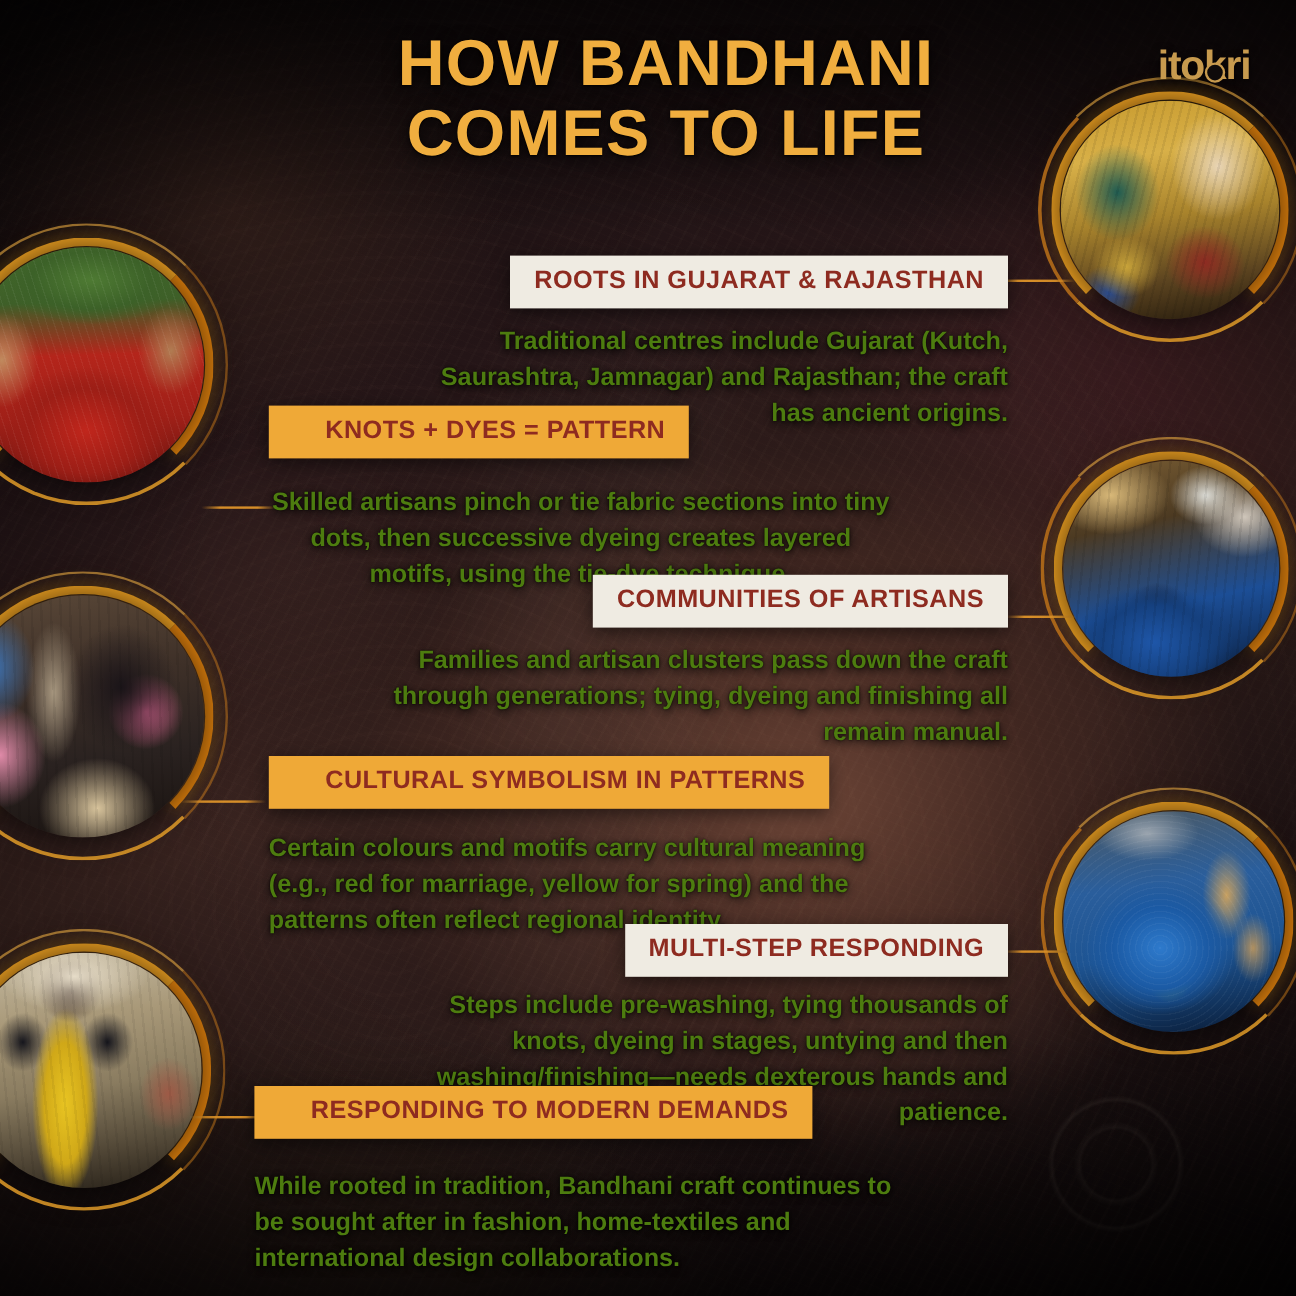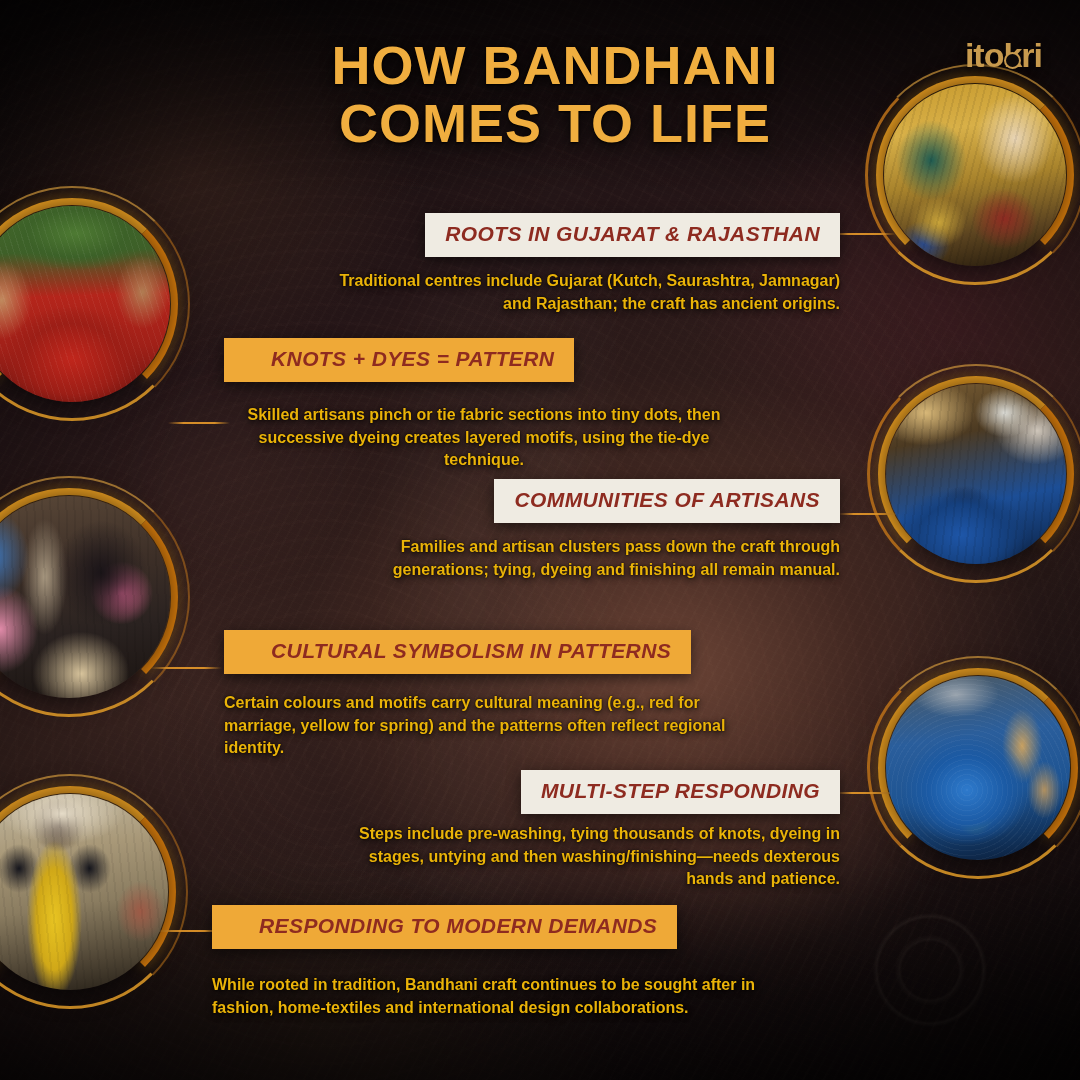--- a/index.html
+++ b/index.html
@@ -47,21 +47,21 @@
   }
   .bg-vignette {
     position:absolute; inset:0; pointer-events:none;
     background:
       radial-gradient(ellipse 82% 78% at 50% 50%, rgba(0,0,0,0) 42%, rgba(0,0,0,0.45) 80%, rgba(0,0,0,0.82) 100%),
       linear-gradient(180deg, rgba(0,0,0,0.55) 0%, rgba(0,0,0,0) 18%, rgba(0,0,0,0) 80%, rgba(0,0,0,0.6) 100%);
   }
 
   
   .title {
-    position:absolute; left:0; right:0; top:36px;
+    position:absolute; left:0; right:0; top:24px;
     text-align:center;
     font-size:54px; font-weight:bold; line-height:1.08;
     letter-spacing:1px;
     color:#F0AE3F;
     text-shadow:0 3px 14px rgba(0,0,0,0.85), 0 1px 2px rgba(0,0,0,0.9);
     z-index:30;
     padding-left:30px;
   }
   .title span { display:block; }
 
@@ -116,32 +116,32 @@
     background:linear-gradient(90deg, rgba(245,166,35,0) 0%, #E89A2A 25%, #E89A2A 75%, rgba(245,166,35,0) 100%);
     opacity:.9;
   }
 
   
   .section { position:absolute; z-index:25; }
 
   .banner {
     display:inline-block;
     padding:9px 20px 11px 20px;
-    font-size:21px; font-weight:bold; font-style:italic;
+    font-size:21px; font-weight:bold; 
     letter-spacing:.4px;
     color:#8E2B20;
     box-shadow:0 4px 14px rgba(0,0,0,0.55);
     white-space:nowrap;
   }
   .banner.cream { background:#EFEBE2; color:#8E2B20; }
   .banner.amber { background:#EFA937; color:#8E2B20;padding-left:47px; }
 
   .body-text {
-    font-size:16px; font-weight:bold; line-height:1.42;
-    color:#eab308;
+    font-size:21px; font-weight:bold; line-height:1.42;
+    color:#4d7c0f;
     text-shadow:0 2px 7px rgba(0,0,0,0.92), 0 0 2px rgba(0,0,0,0.85);
   }
   .ta-right { text-align:right; }
   .ta-left  { text-align:left; }
 </style>
 </head>
 <body>
 
 <div class="poster">
 

